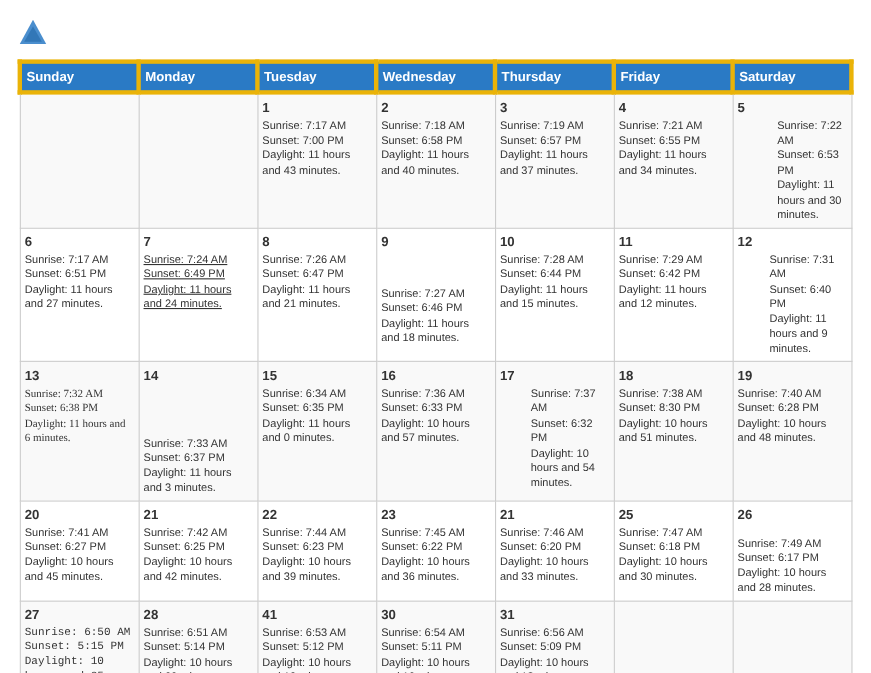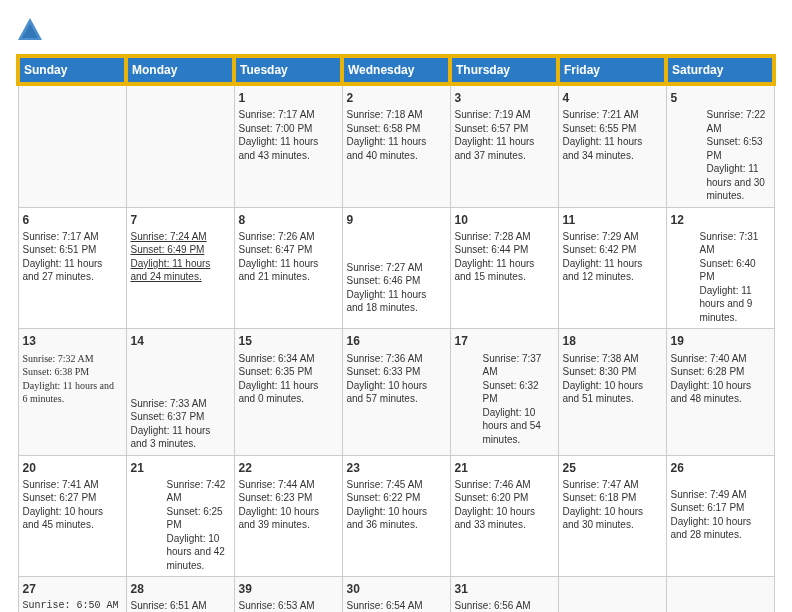--- a/index.html
+++ b/index.html
@@ -251,21 +251,21 @@
       </tr>
       <tr>
         <td>
           <span class="day-number">20</span>
           <div class="day-detail" style="white-space: pre-line;">Sunrise: 7:41 AM
 Sunset: 6:27 PM
 Daylight: 10 hours and 45 minutes.</div>
         </td>
         <td>
           <span class="day-number">21</span>
-          <div class="day-detail" style="white-space: pre-line; margin-left: 36px;">Sunrise: 7:42 AM
+          <div class="day-detail" style="white-space: pre-line;">Sunrise: 7:42 AM
 Sunset: 6:25 PM
 Daylight: 10 hours and 42 minutes.</div>
         </td>
         <td>
           <span class="day-number">22</span>
           <div class="day-detail" style="white-space: pre-line;">Sunrise: 7:44 AM
 Sunset: 6:23 PM
 Daylight: 10 hours and 39 minutes.</div>
         </td>
         <td>
@@ -300,21 +300,21 @@
 Sunset: 5:15 PM
 Daylight: 10 hours and 25 minutes.</div>
         </td>
         <td>
           <span class="day-number">28</span>
           <div class="day-detail" style="white-space: pre-line;">Sunrise: 6:51 AM
 Sunset: 5:14 PM
 Daylight: 10 hours and 22 minutes.</div>
         </td>
         <td>
-          <span class="day-number">39</span>
+          <span class="day-number">41</span>
           <div class="day-detail" style="white-space: pre-line;">Sunrise: 6:53 AM
 Sunset: 5:12 PM
 Daylight: 10 hours and 19 minutes.</div>
         </td>
         <td>
           <span class="day-number">30</span>
           <div class="day-detail" style="white-space: pre-line;">Sunrise: 6:54 AM
 Sunset: 5:11 PM
 Daylight: 10 hours and 16 minutes.</div>
         </td>

